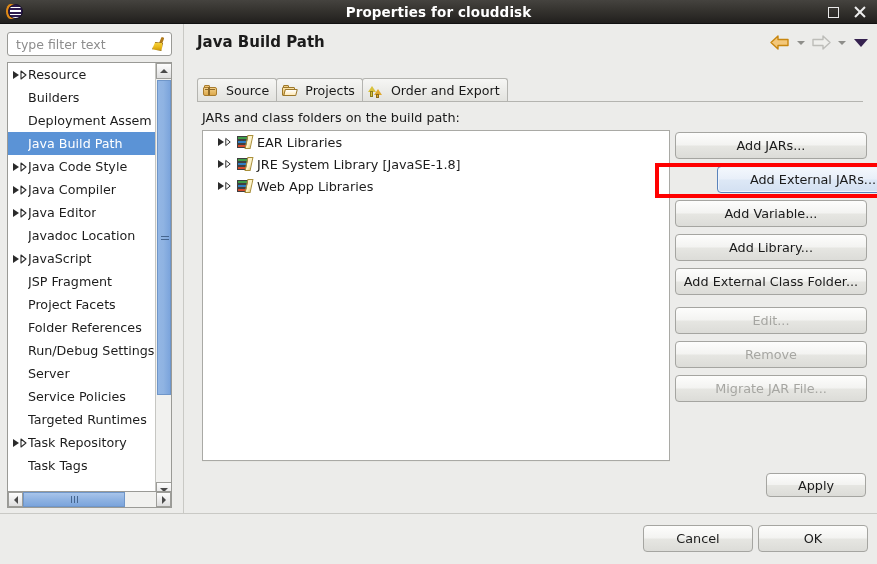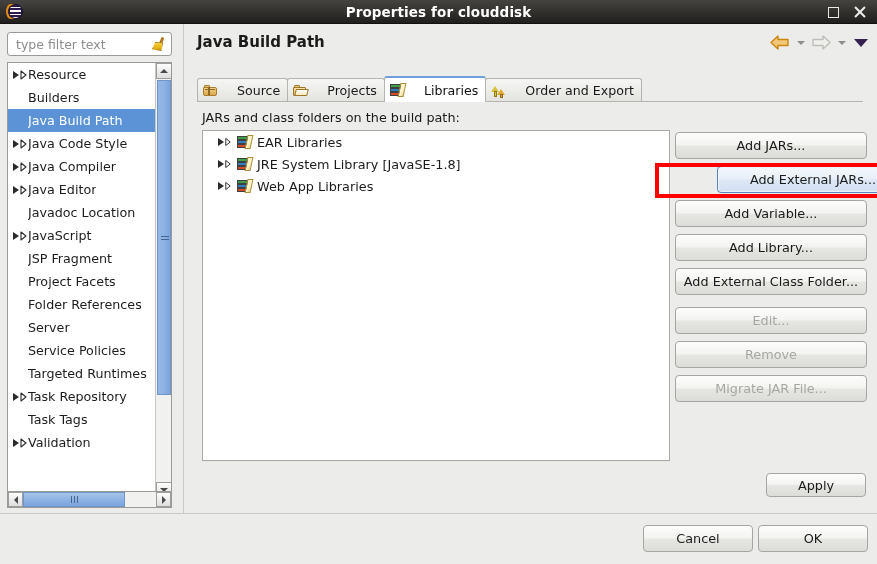--- a/index.html
+++ b/index.html
@@ -220,21 +220,21 @@
     width: 0; height: 0; border-left: 7px solid transparent; border-right: 7px solid transparent;
     border-top: 8px solid #35214f;
   }
 
   
   .tabs {
     position: absolute; left: 197px; top: 76px; height: 26px;
     display: flex; align-items: flex-end;
   }
   .tab {
-    height: 24px; display: flex; align-items: center; gap: 19px;
+    height: 24px; display: flex; align-items: center; gap: 8px;
     padding: 0 7px 0 5px;
     font-size: 12.6px; color: #1a1a1a;
     background: linear-gradient(to bottom,#f6f6f4,#e2e2de);
     border: 1px solid #b4b4b0; border-bottom: none;
     border-radius: 3px 3px 0 0;
     margin-right: -1px; cursor: pointer; position: relative;
   }
   .tab.active {
     background: #ffffff; height: 26px;
     border-top: 2px solid #6f9fd8;
@@ -368,20 +368,24 @@
           <svg width="9" height="10" viewBox="0 0 9 10">
             <path d="M2 1 L7 5 L2 9 Z" fill="none" stroke="#2b2b2b" stroke-width="1.1" stroke-linejoin="round"></path>
           </svg>
         </span>
         <span class="tree-label">Resource</span>
       </div>
       <div class="tree-item">
         <span class="twisty"></span>
         <span class="tree-label">Builders</span>
       </div>
+      <div class="tree-item">
+        <span class="twisty"></span>
+        <span class="tree-label">Deployment Assem</span>
+      </div>
       <div class="tree-item sel">
         <span class="twisty"></span>
         <span class="tree-label">Java Build Path</span>
       </div>
       <div class="tree-item">
         <span class="twisty has">
           <svg width="9" height="10" viewBox="0 0 9 10">
             <path d="M2 1 L7 5 L2 9 Z" fill="none" stroke="#2b2b2b" stroke-width="1.1" stroke-linejoin="round"></path>
           </svg>
         </span>
@@ -422,20 +426,24 @@
       <div class="tree-item">
         <span class="twisty"></span>
         <span class="tree-label">Project Facets</span>
       </div>
       <div class="tree-item">
         <span class="twisty"></span>
         <span class="tree-label">Folder References</span>
       </div>
       <div class="tree-item">
         <span class="twisty"></span>
+        <span class="tree-label">Run/Debug Settings</span>
+      </div>
+      <div class="tree-item">
+        <span class="twisty"></span>
         <span class="tree-label">Server</span>
       </div>
       <div class="tree-item">
         <span class="twisty"></span>
         <span class="tree-label">Service Policies</span>
       </div>
       <div class="tree-item">
         <span class="twisty"></span>
         <span class="tree-label">Targeted Runtimes</span>
       </div>
@@ -443,28 +451,20 @@
         <span class="twisty has">
           <svg width="9" height="10" viewBox="0 0 9 10">
             <path d="M2 1 L7 5 L2 9 Z" fill="none" stroke="#2b2b2b" stroke-width="1.1" stroke-linejoin="round"></path>
           </svg>
         </span>
         <span class="tree-label">Task Repository</span>
       </div>
       <div class="tree-item">
         <span class="twisty"></span>
         <span class="tree-label">Task Tags</span>
-      </div>
-      <div class="tree-item">
-        <span class="twisty has">
-          <svg width="9" height="10" viewBox="0 0 9 10">
-            <path d="M2 1 L7 5 L2 9 Z" fill="none" stroke="#2b2b2b" stroke-width="1.1" stroke-linejoin="round"></path>
-          </svg>
-        </span>
-        <span class="tree-label">Validation</span>
       </div>
     </div>
   <div class="vscroll">
     <div class="vs-arrow top">
         <div class="chev"></div>
       </div>
     <div class="vs-thumb">
       <div class="grip">
           <i></i>
           <i></i>
@@ -531,29 +531,20 @@
       </span>
       <span>Source</span>
     </div>
     <div class="tab">
       <span class="icon16 ic-prj">
         <span class="t"></span>
         <span class="b"></span>
         <span class="o"></span>
       </span>
       <span>Projects</span>
-    </div>
-    <div class="tab active">
-      <span class="icon16 ic-lib">
-        <span class="bk b3"></span>
-        <span class="bk b2"></span>
-        <span class="bk b1"></span>
-        <span class="pg"></span>
-      </span>
-      <span>Libraries</span>
     </div>
     <div class="tab">
       <span class="icon16 ic-ord">
         <span class="a1"></span>
         <span class="s1"></span>
         <span class="a2"></span>
         <span class="s2"></span>
       </span>
       <span>Order and Export</span>
     </div>

